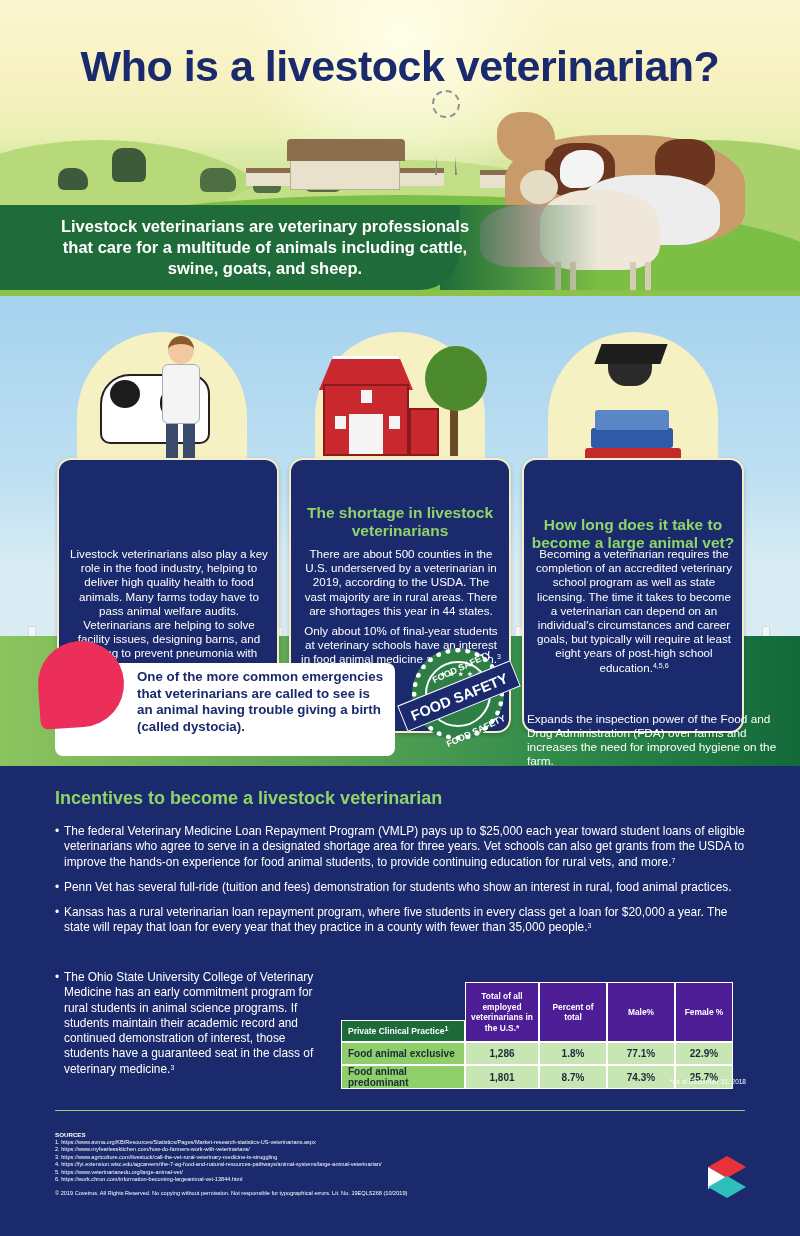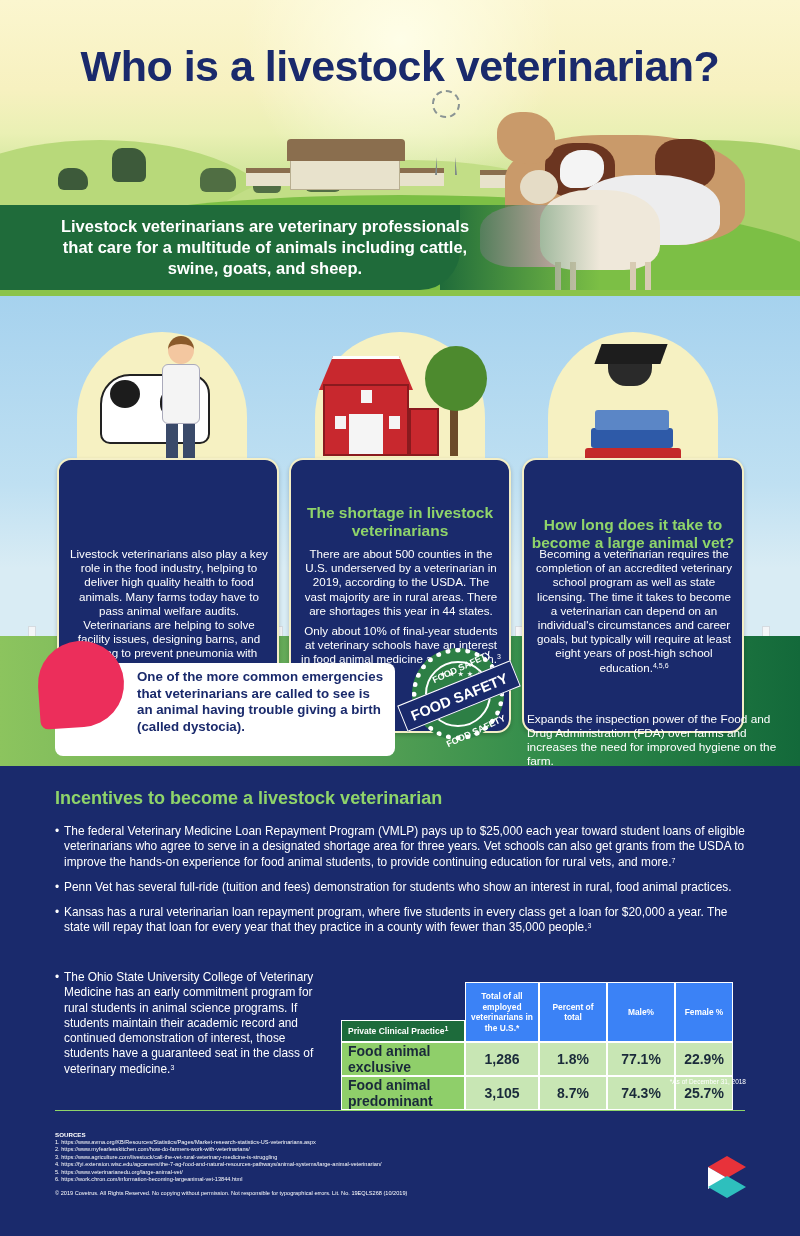--- a/index.html
+++ b/index.html
@@ -92,24 +92,24 @@
   .inc-title { position: absolute; left: 55px; top: 22px; color: #8fd46a; font-weight: 700; font-size: 18px; }
   .bullets { position: absolute; left: 55px; top: 58px; width: 700px; list-style: none; }
   .bullets li { position: relative; color: #ffffff; font-size: 11.9px; line-height: 15.3px; padding-left: 9px; margin-bottom: 10px; }
   .bullets li::before { content: "•"; position: absolute; left: 0; top: 0; }
   .ohio { position: absolute; left: 55px; top: 204px; width: 272px; list-style: none; }
   .ohio li { position: relative; color: #ffffff; font-size: 11.9px; line-height: 15.3px; padding-left: 9px; }
   .ohio li::before { content: "•"; position: absolute; left: 0; top: 0; }
 
   .stats { position: absolute; left: 341px; top: 216px; border-collapse: separate; border-spacing: 0; }
   .stats td, .stats th { border: 1px solid #ffffff; }
-  .stats th { background: #3b82f6; color: #ffffff; font-size: 8.4px; font-weight: 700; text-align: center; vertical-align: middle; line-height: 10.5px; padding: 3px 4px; }
+  .stats th { background: #4c1d95; color: #ffffff; font-size: 8.4px; font-weight: 700; text-align: center; vertical-align: middle; line-height: 10.5px; padding: 3px 4px; }
   .stats .corner { background: transparent; border: none; }
   .stats .rowhead-h { background: #1d6b3b; color: #ffffff; text-align: left; font-size: 8.5px; padding: 0 6px; height: 22px; }
-  .stats td { font-size: 14px; font-weight: 700; color: #1a2a3a; text-align: center; height: 23px; margin-left: 46px; }
+  .stats td { font-size: 10px; font-weight: 700; color: #1a2a3a; text-align: center; height: 23px; margin-left: 46px; }
   .stats td.rl { background: #8fcf6a; text-align: left; padding: 0 6px; width: 124px; }
   .stats td.v { background: #c8e6b4; }
   .footnote { position: absolute; left: 560px; top: 312px; width: 186px; text-align: right; color: #ffffff; font-size: 6.5px; }
 
   .rule { position: absolute; left: 55px; top: 344px; width: 690px; height: 1px; background: #8fd46a; }
   .sources-title { position: absolute; left: 55px; top: 365px; color: #ffffff; font-size: 6.2px; font-weight: 700; }
   .sources { position: absolute; left: 55px; top: 373px; list-style: none; }
   .sources li { color: #ffffff; font-size: 5.6px; line-height: 7.4px; }
   .copyright { position: absolute; left: 55px; top: 424px; color: #ffffff; font-size: 5.6px; }
   .logo { position: absolute; left: 533px; top: 388px; color: #ffffff; font-weight: 700; font-size: 33px; letter-spacing: -0.5px; }
@@ -274,21 +274,21 @@
       </tr>
       <tr>
         <td class="rl">Food animal exclusive</td>
         <td class="v">1,286</td>
         <td class="v">1.8%</td>
         <td class="v">77.1%</td>
         <td class="v">22.9%</td>
       </tr>
       <tr>
         <td class="rl">Food animal predominant</td>
-        <td class="v">3,105</td>
+        <td class="v">1,801</td>
         <td class="v">8.7%</td>
         <td class="v">74.3%</td>
         <td class="v">25.7%</td>
       </tr>
     </tbody>
       </table>
     <p class="footnote">*As of December 31, 2018</p>
 
     <div class="rule"></div>
     <h4 class="sources-title">SOURCES</h4>

